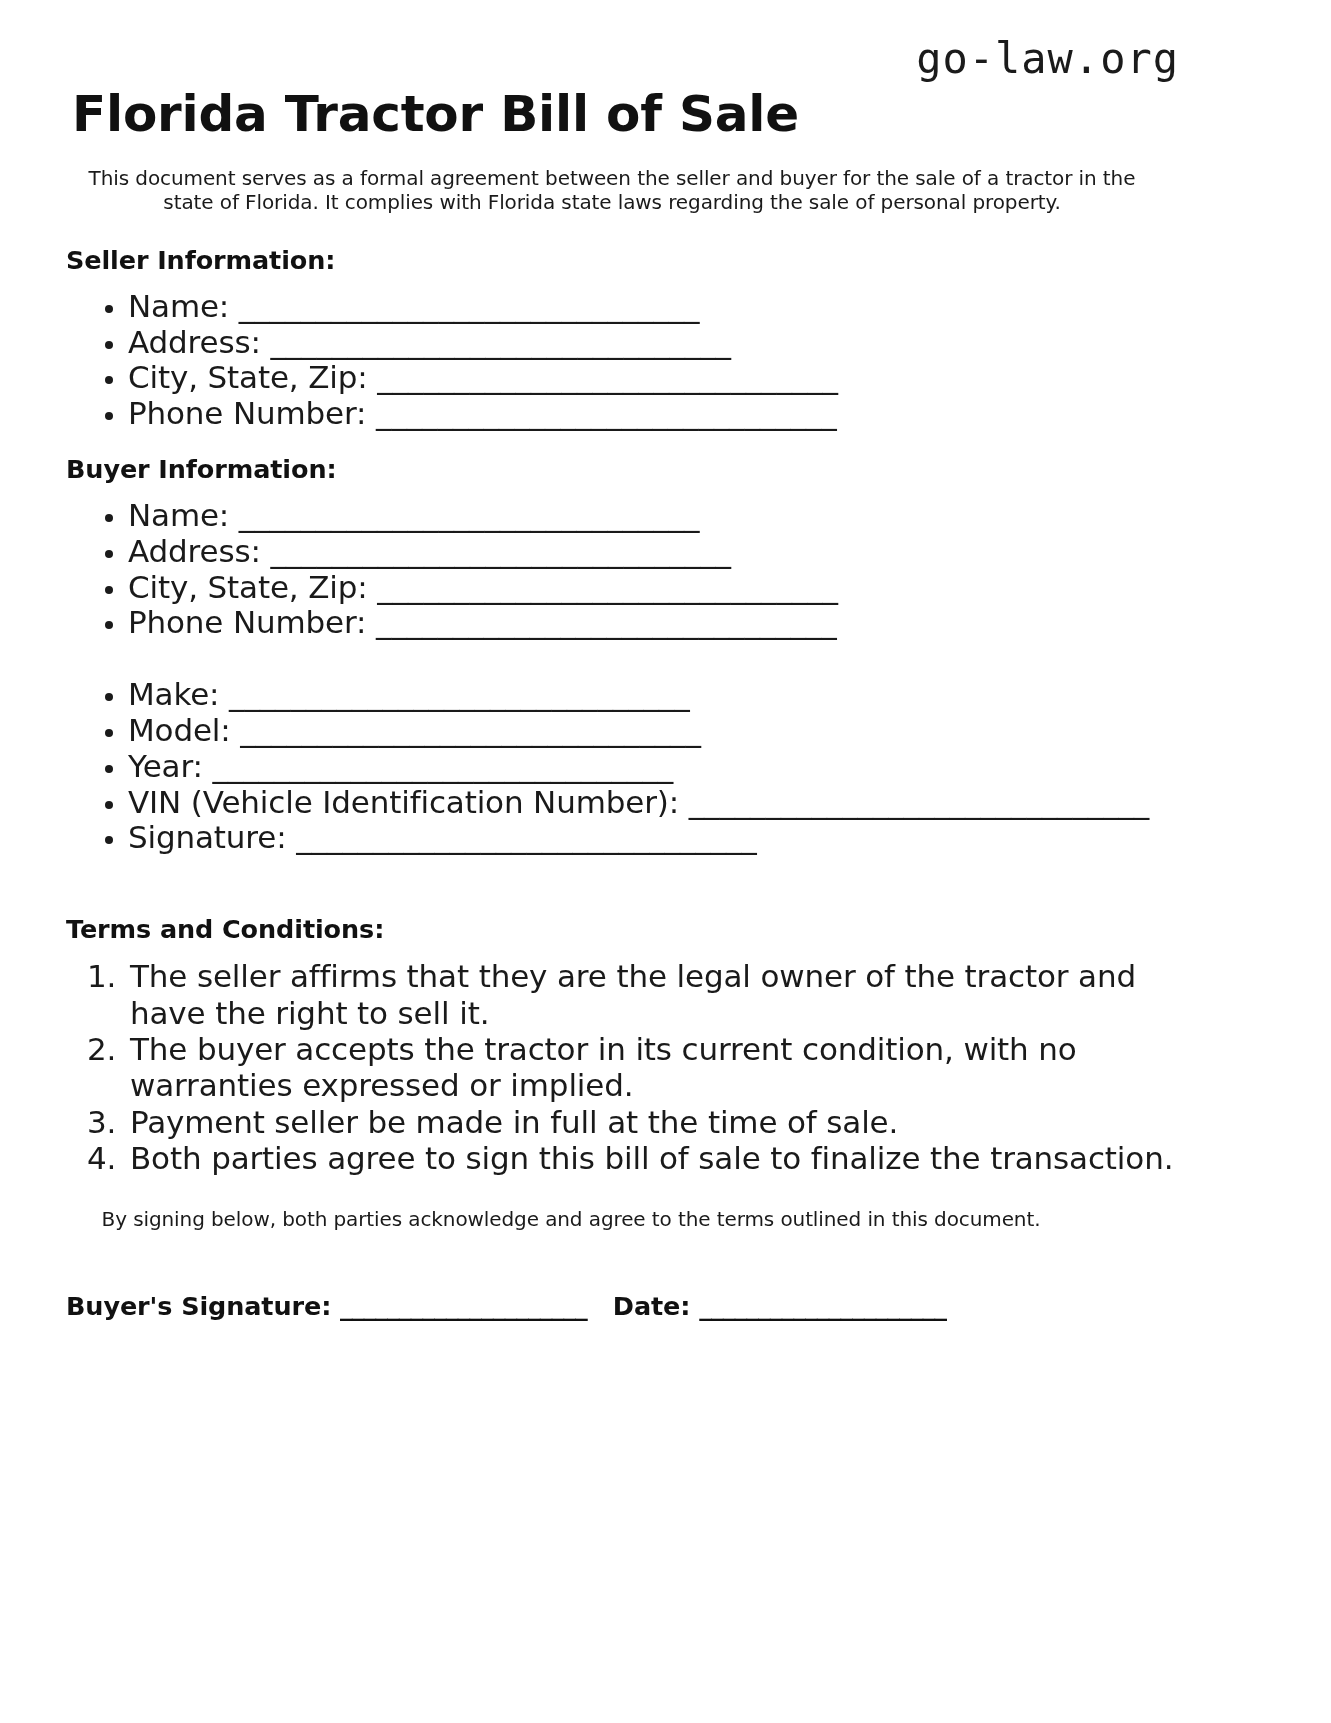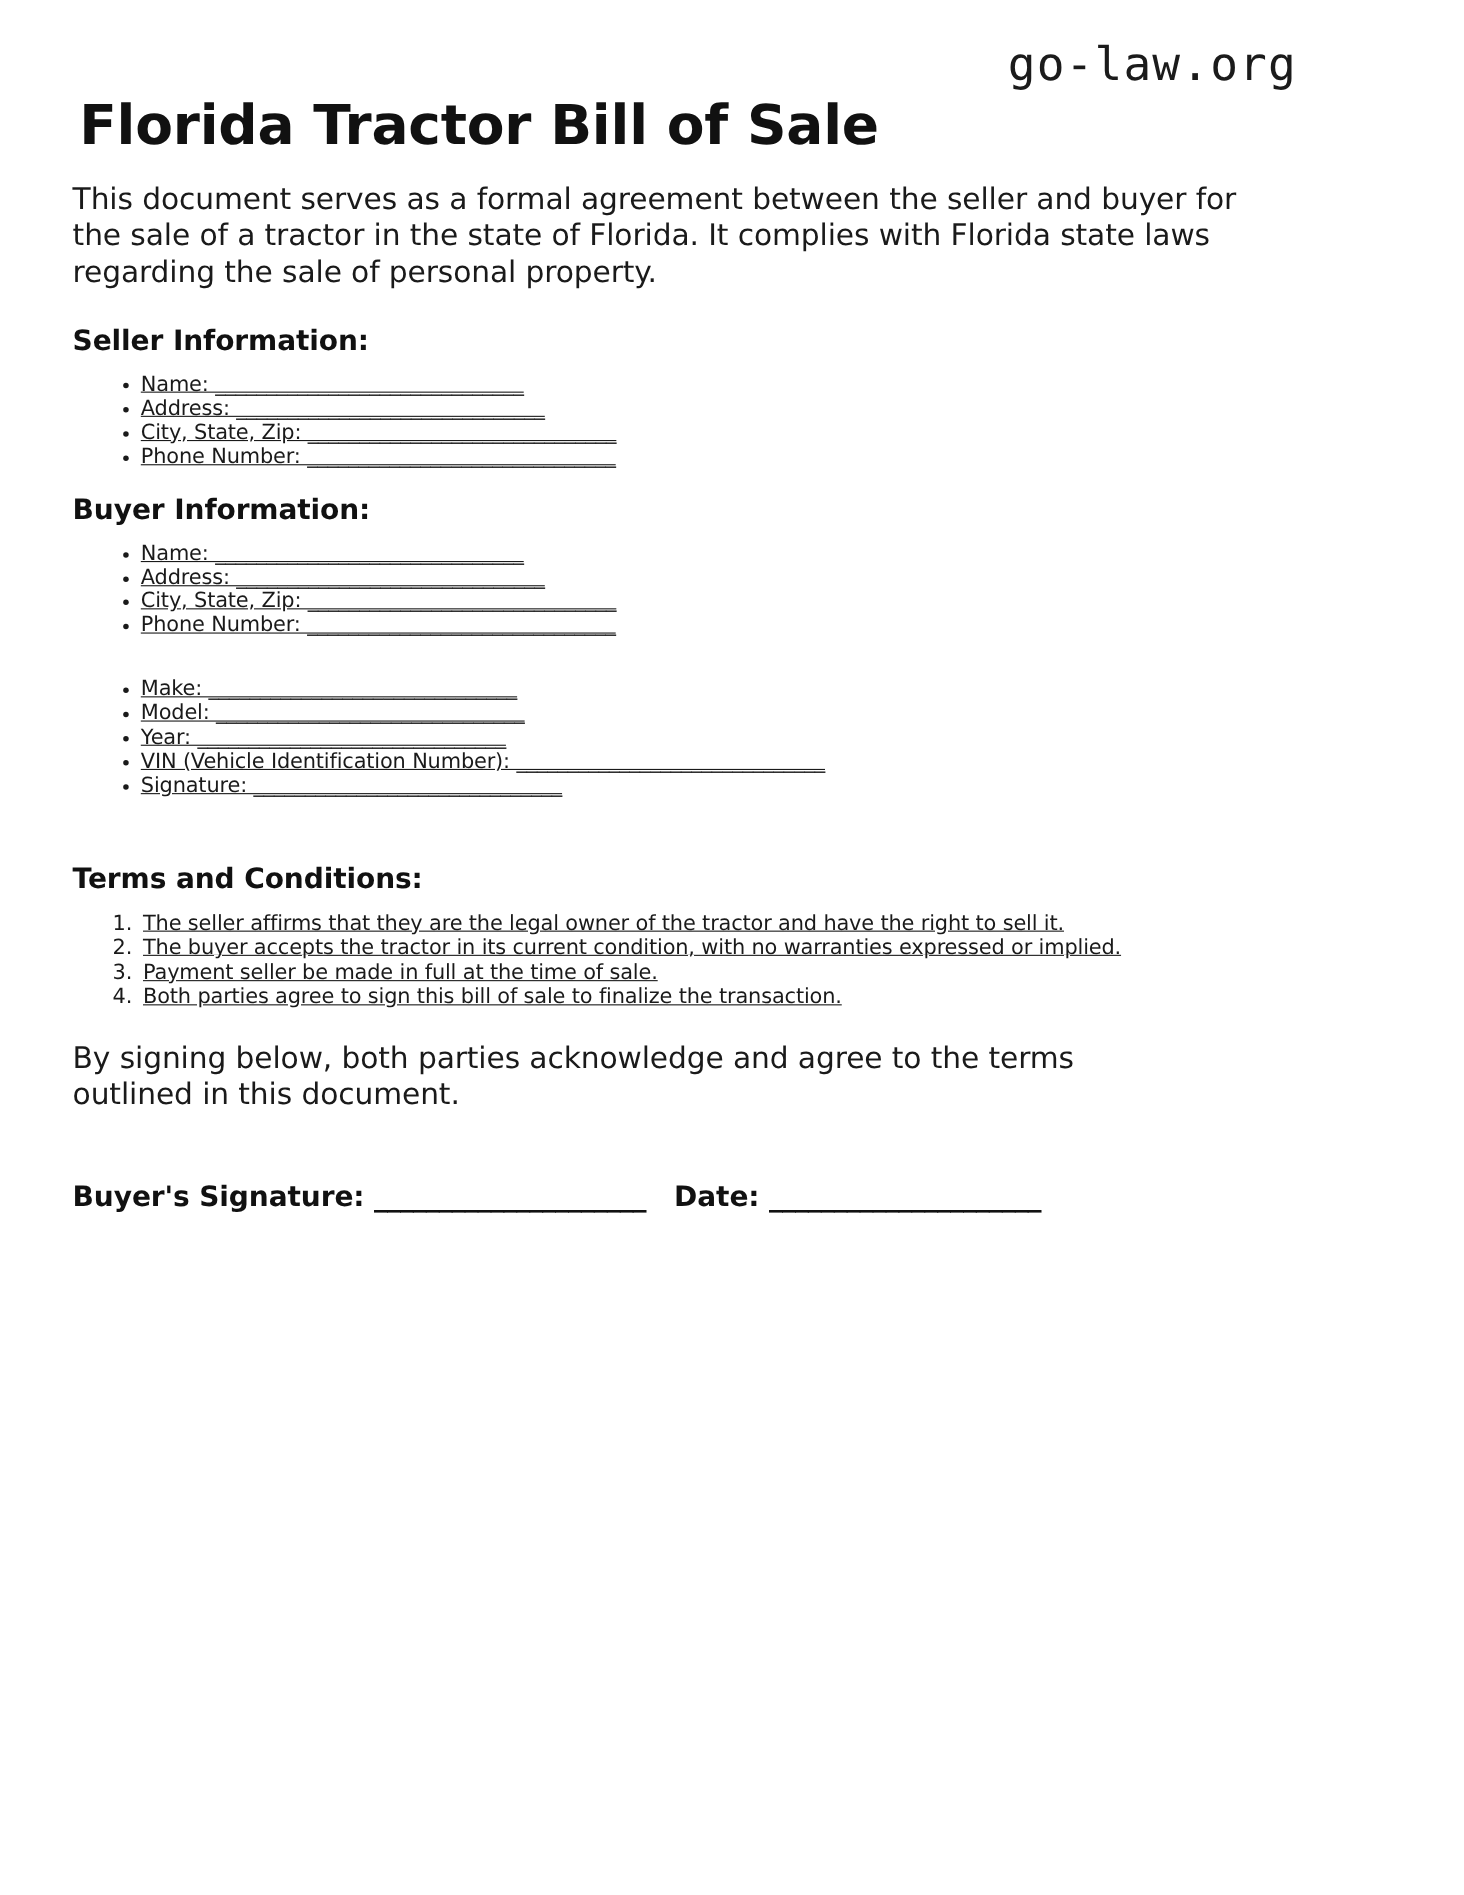--- a/index.html
+++ b/index.html
@@ -46,25 +46,26 @@
     color: #111111;
     margin: 6px;
   }
   .content {
     position: absolute;
     top: 166px;
     left: 66px;
     width: 1115px;
   }
   p.intro, p.closing {
-    font-size: 27px;
+    font-size: 20px;
     line-height: 1.22;
     margin: 0;
     color: #1a1a1a;
     letter-spacing: -0.1px;
+    text-align: center;
   }
   p.intro { width: 1092px; }
   p.closing { width: 1010px; }
   .spacer-lg { height: 30px; }
   .spacer-md { height: 22px; }
   .spacer-sm { height: 14px; }
   h2.section-head {
     font-size: 25.5px;
     font-weight: bold;
     margin: 0;
@@ -72,27 +73,26 @@
     letter-spacing: -0.1px;
   }
   ul.field-list, ol.terms-list {
     margin: 0;
     padding: 0 0 0 62px;
     list-style-position: outside;
   }
   ul.field-list { list-style-type: disc; }
   ol.terms-list { list-style-type: decimal; padding-left: 60px; }
   ul.field-list li, ol.terms-list li {
-    font-size: 19px;
+    font-size: 31px;
     line-height: 1.155;
     color: #1a1a1a;
     letter-spacing: -0.15px;
     margin: 0;
     padding: 0;
-    text-decoration: underline;
   }
   ol.terms-list li {
     line-height: 1.175;
     padding-left: 4px;
   }
   ul.field-list li::marker { font-size: 0.82em; }
   .sig-block {
     margin: 0;
   }
   .sig-row {

